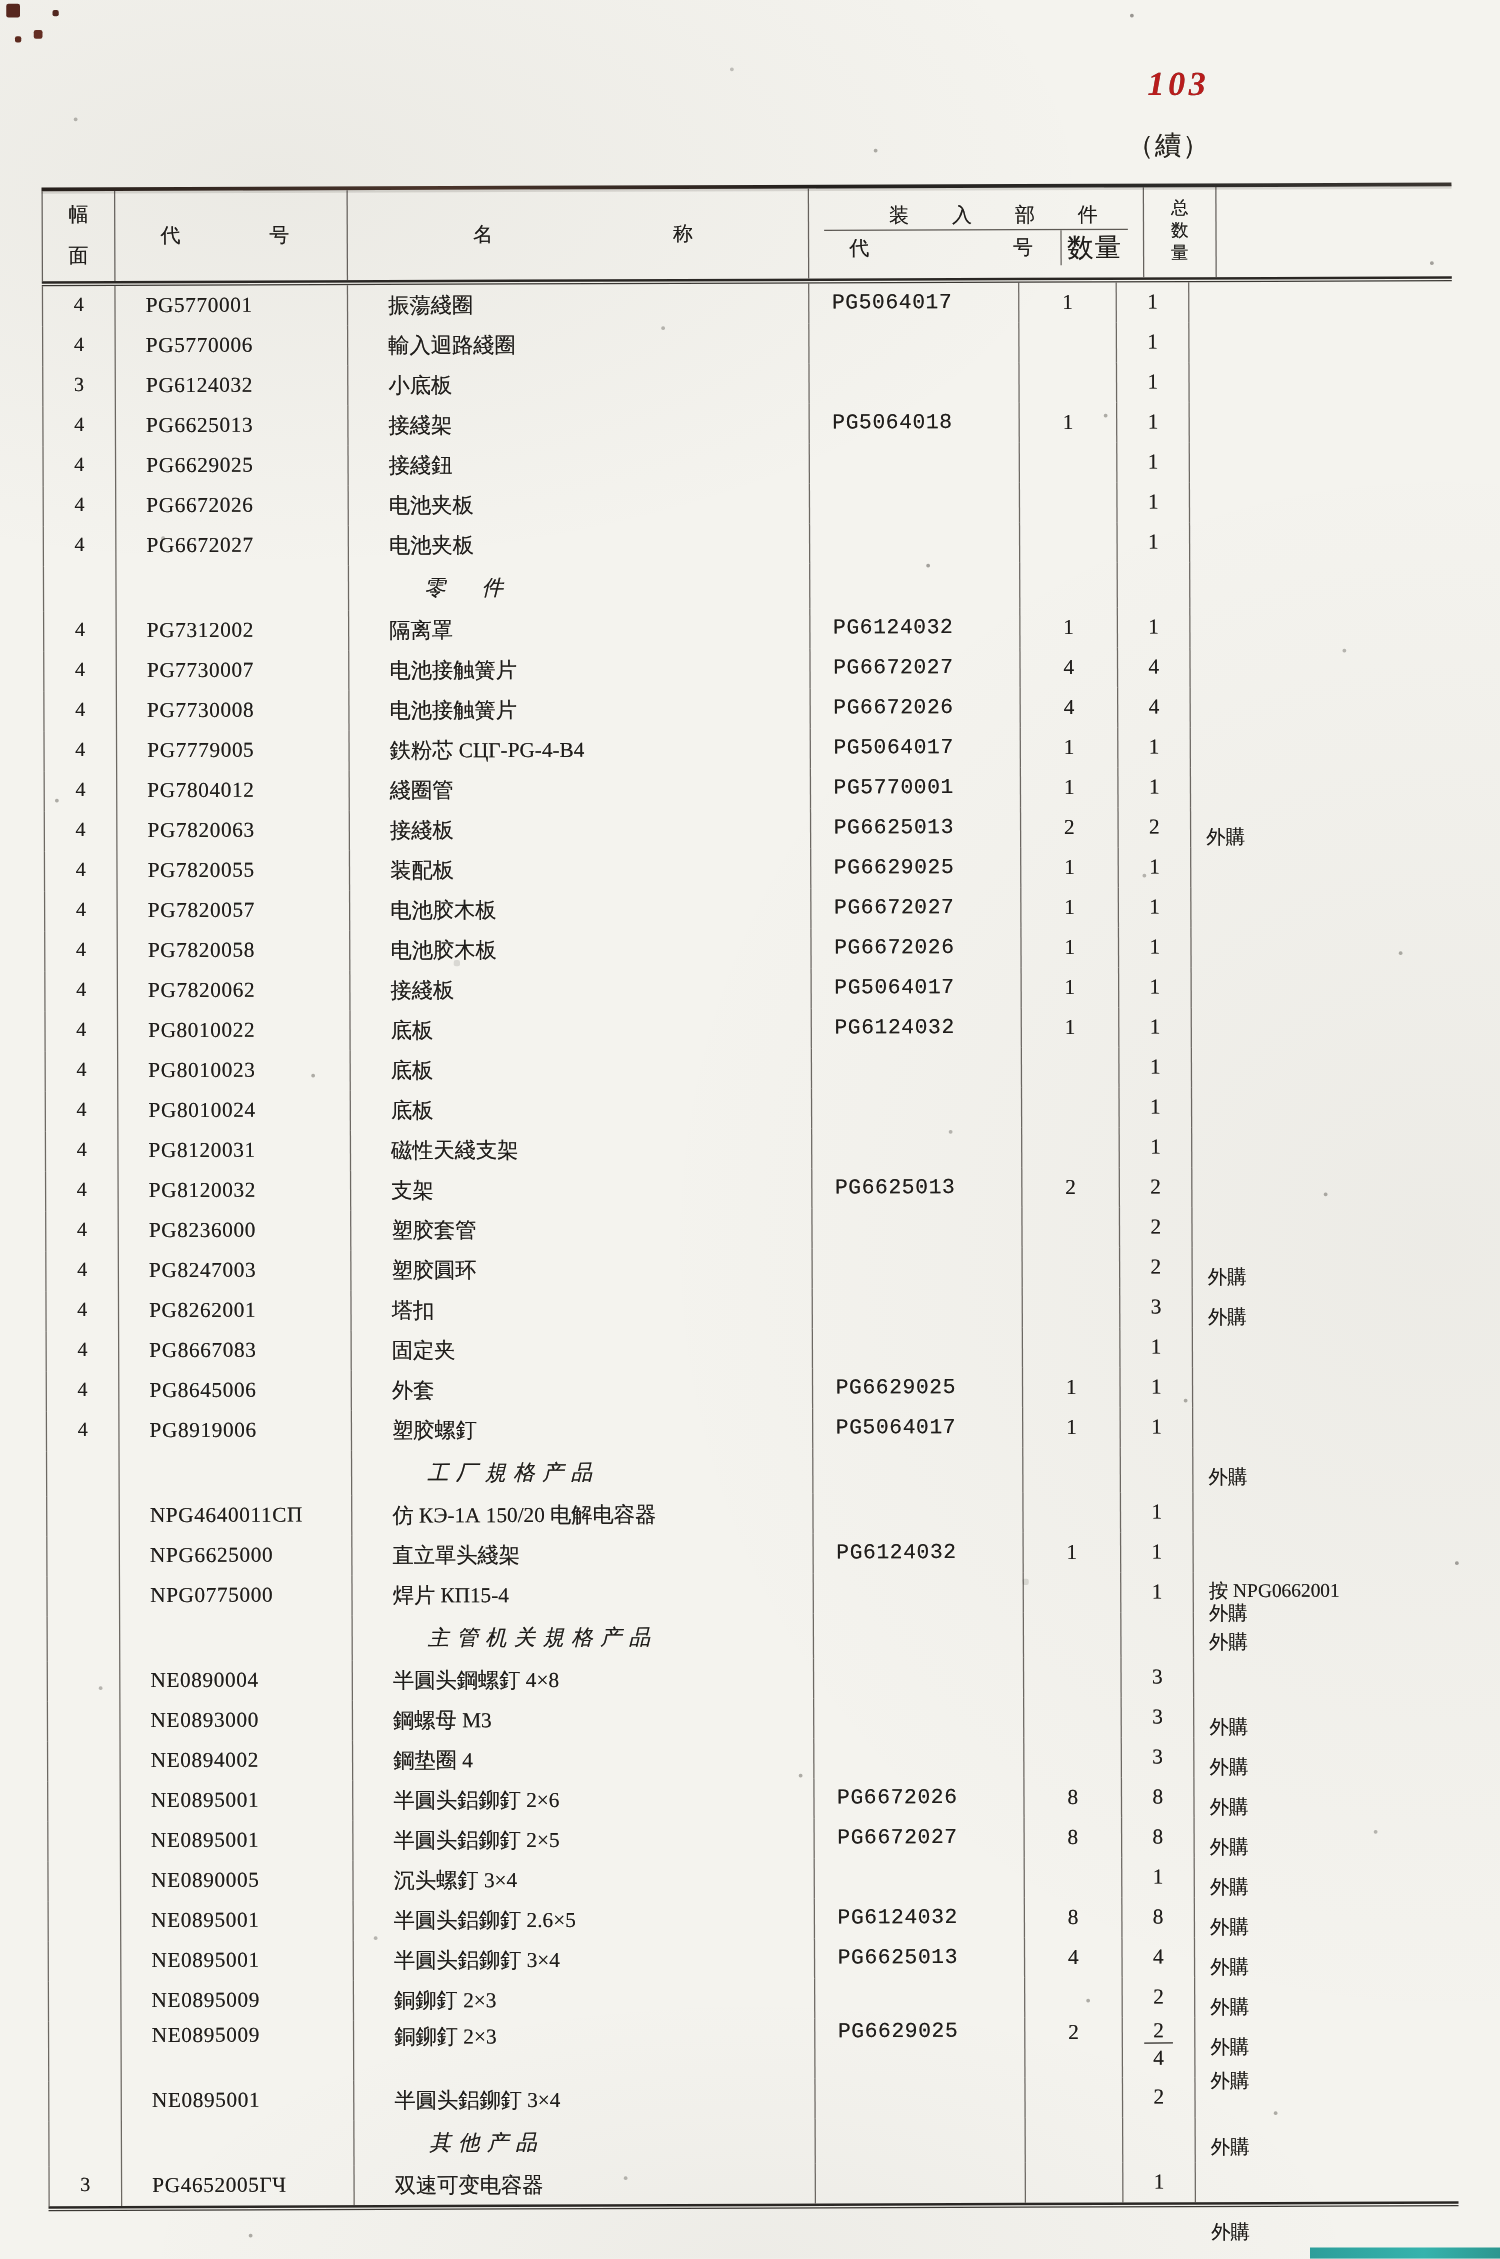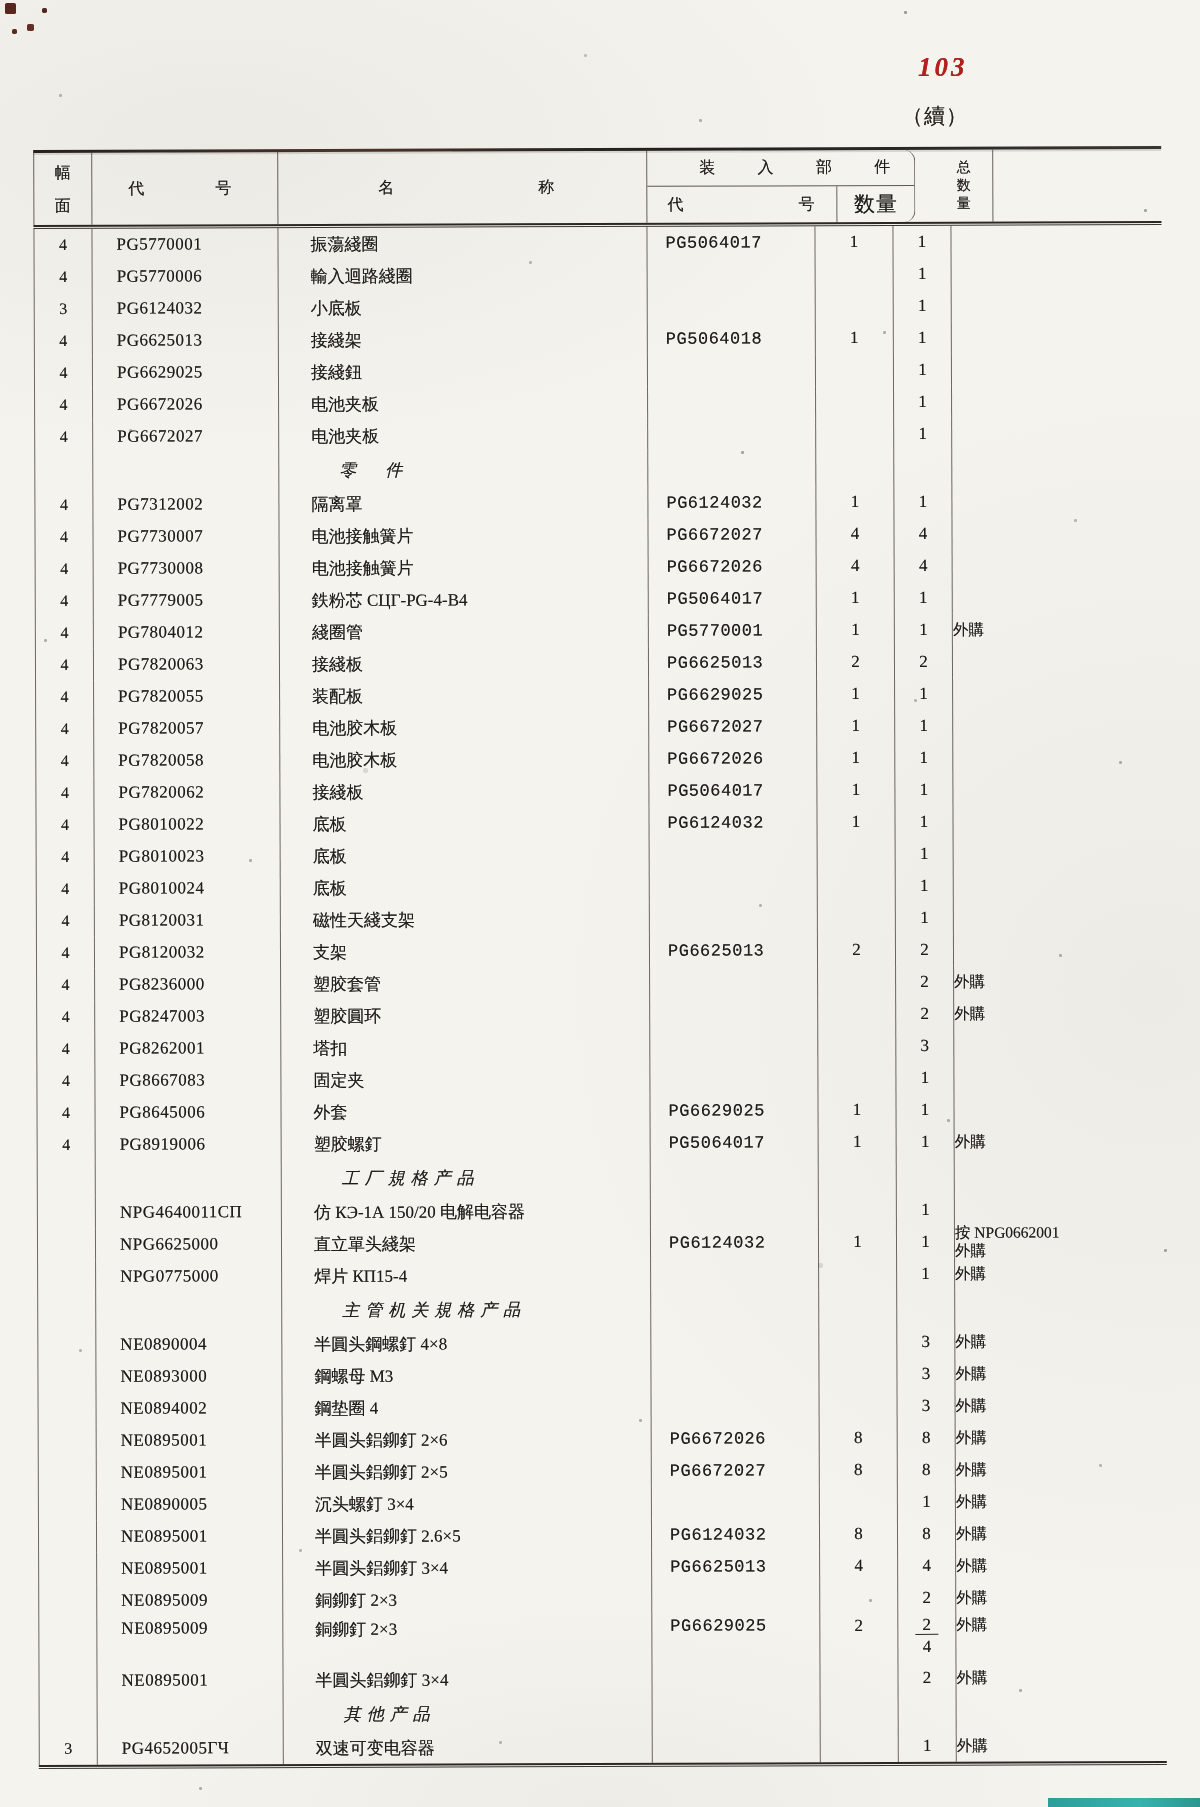--- a/index.html
+++ b/index.html
@@ -45,26 +45,26 @@
   .rule-double{height:4px;border-top:2px solid #2a2724;border-bottom:1px solid #3a3733;box-sizing:border-box;}
   .rule-bottom{height:4px;border-top:2px solid #2a2724;border-bottom:1px solid #3a3733;box-sizing:border-box;}
 
   .thead{display:flex;height:72px;font-size:16px;}
   .hc{box-sizing:border-box;height:100%;border-right:1px solid rgba(55,50,45,.75);
     display:flex;align-items:center;justify-content:center;}
   .c-sheet-h{width:59px;border-left:1px solid rgba(55,50,45,.75);}
   .vtext{width:1.3em;line-height:33px;text-align:center;word-break:break-all;}
   .c-code-h{width:186px;}
   .c-name-h{width:369px;}
-  .c-asm-h{width:268px;flex-direction:column;align-items:stretch;justify-content:flex-start;padding:0;border-radius:11px;}
+  .c-asm-h{width:268px;flex-direction:column;align-items:stretch;justify-content:flex-start;padding:12px;}
   .asm-top{height:35px;display:flex;align-items:center;border-bottom:1px solid rgba(55,50,45,.8);}
   .asm-bot{flex:1;display:flex;align-items:stretch;}
   .asm-code{width:190px;box-sizing:border-box;border-right:1px solid rgba(55,50,45,.75);display:flex;align-items:center;}
   .asm-qty{flex:1;display:flex;align-items:center;justify-content:center;font-size:21px;letter-spacing:1px;}
-  .c-total-h{width:58px;margin-left:20px;}
+  .c-total-h{width:58px;}
   .vtext-small{width:1.2em;font-size:14px;line-height:18px;text-align:center;word-break:break-all;}
   .c-remark-h{width:188px;border-right:none;}
   .jlabel{display:block;width:100%;box-sizing:border-box;text-align:justify;text-align-last:justify;}
   .j-code{padding:0 46px 0 36px;}
   .j-name{padding:0 92px 0 100px;}
   .j-asm{padding:0 24px 0 52px;}
   .j-asm-code{padding:0 22px 0 20px;}
   .j-remark{padding:0 46px 0 22px;}
 
   .tbody{width:1128px;}
@@ -73,22 +73,22 @@
   .tall-row{height:48px;}
   .cell{box-sizing:border-box;height:100%;display:flex;align-items:center;
     border-right:1px solid rgba(55,50,45,.72);font-size:17px;overflow:visible;}
   .tall-row .cell{align-items:flex-start;padding-top:2px;}
   .c-sheet{width:59px;justify-content:center;border-left:1px solid rgba(55,50,45,.72);font-size:16px;}
   .c-code{width:186px;padding-left:24px;letter-spacing:.5px;}
   .c-name{width:369px;padding-left:32px;}
   .c-acode{width:168px;padding-left:18px;letter-spacing:.5px;font-family:Liberation Mono, monospace;}
   .c-aqty{width:78px;justify-content:center;}
   .c-total{width:58px;justify-content:center;}
-  .c-remark{width:188px;border-right:none;padding-left:0;flex-direction:column;
-    align-items:flex-start;justify-content:center;font-size:15.5px;line-height:18px;}
+  .c-remark{width:188px;border-right:none;padding-left:12px;flex-direction:column;
+    align-items:flex-start;justify-content:center;font-size:15.5px;line-height:18px;margin-top:41px;}
   .tall-row .c-remark{justify-content:flex-start;}
   .section-title{display:block;padding-left:28px;letter-spacing:6px;font-style:italic;}
   .frac{display:flex;flex-direction:column;align-items:center;line-height:17px;}
   .frac-num{display:block;padding:0 7px 1px 7px;border-bottom:1px solid #2a2724;text-align:center;}
   .frac-den{display:block;padding-top:3px;text-align:center;}
   .teal-strip{position:absolute;right:0;bottom:0;width:152px;height:9px;
     background:linear-gradient(90deg,#2d9e9a,#36b3ad 60%,#2c968f);}
   .ink{text-shadow:0 0 .5px rgba(35,30,25,.65);}
 </style>
 </head>

